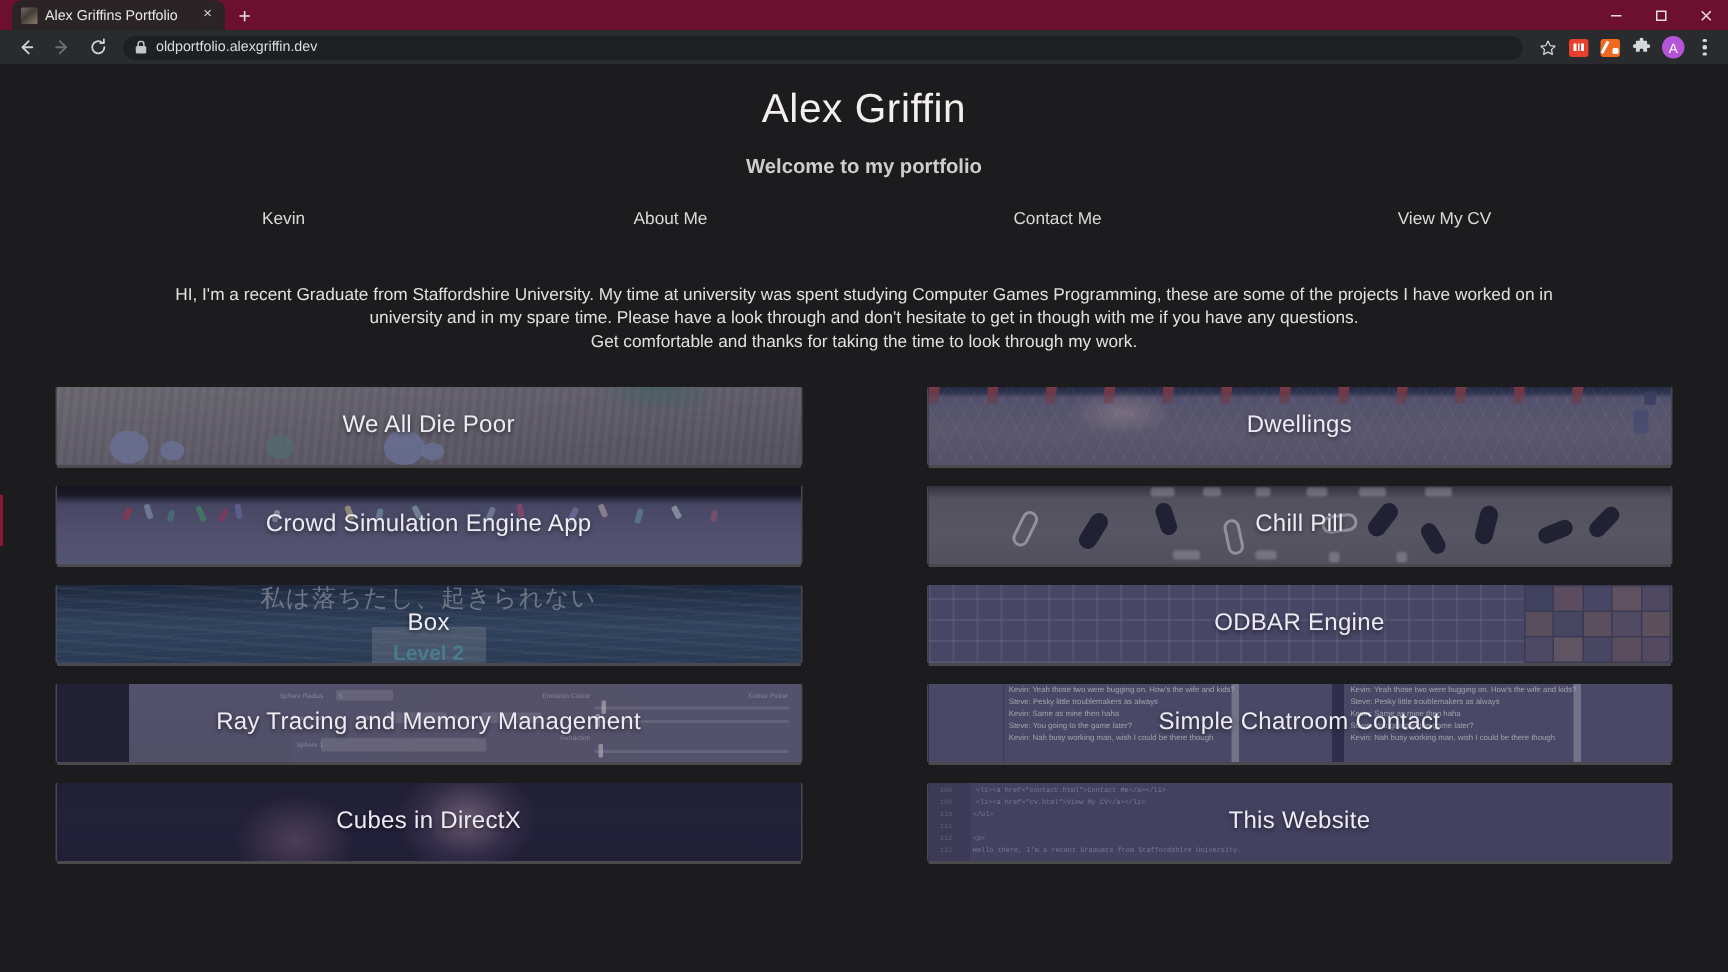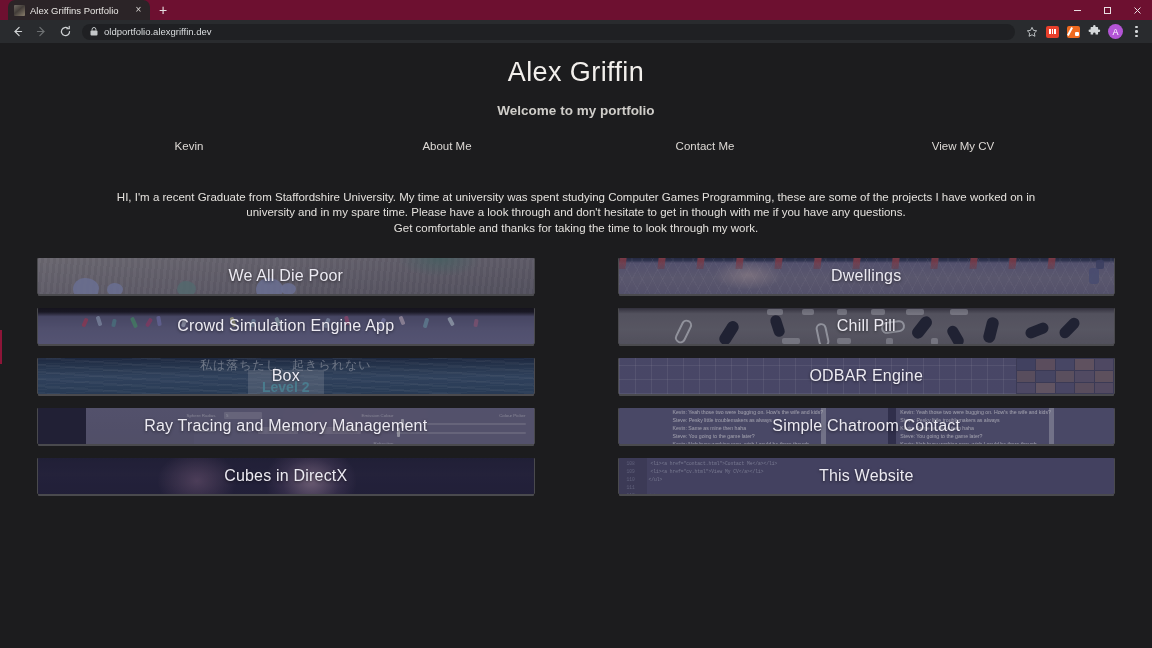--- a/index.html
+++ b/index.html
@@ -205,21 +205,21 @@
 
   .grid {
     display: flex;
     gap: 85px;
     padding: 22px 38px 0 38px;
   }
   .col { flex: 1 1 0; display: flex; flex-direction: column; gap: 14px; }
 
   .card {
     position: relative;
-    height: 36px;
+    height: 52px;
     border-radius: 1px;
     overflow: hidden;
     box-shadow: 0 2px 0 0 #4a4a4e, 1px 0 0 0 #4a4a4e, -1px 0 0 0 #4a4a4e;
     display: flex;
     align-items: center;
     justify-content: center;
     cursor: pointer;
   }
   .card .thumb {
     position: absolute;
@@ -271,21 +271,21 @@
     position: absolute; inset: 0;
     background:
       repeating-linear-gradient(4deg, rgba(255,255,255,0.055) 0 2px, rgba(0,0,0,0) 2px 7px),
       repeating-linear-gradient(-3deg, rgba(255,255,255,0.04) 0 1px, rgba(0,0,0,0) 1px 5px);
   }
   .th-box .jp {
     position: absolute;
     top: -1px; left: 0; right: 0;
     text-align: center;
     color: rgba(208,214,226,0.62);
-    font-size: 12px;
+    font-size: 16px;
     letter-spacing: 1px;
   }
   .th-box .lvl {
     position: absolute;
     bottom: -1px; left: 0; right: 0;
     text-align: center;
     color: rgba(96,176,196,0.85);
     font-size: 14px;
     font-weight: 700;
   }

